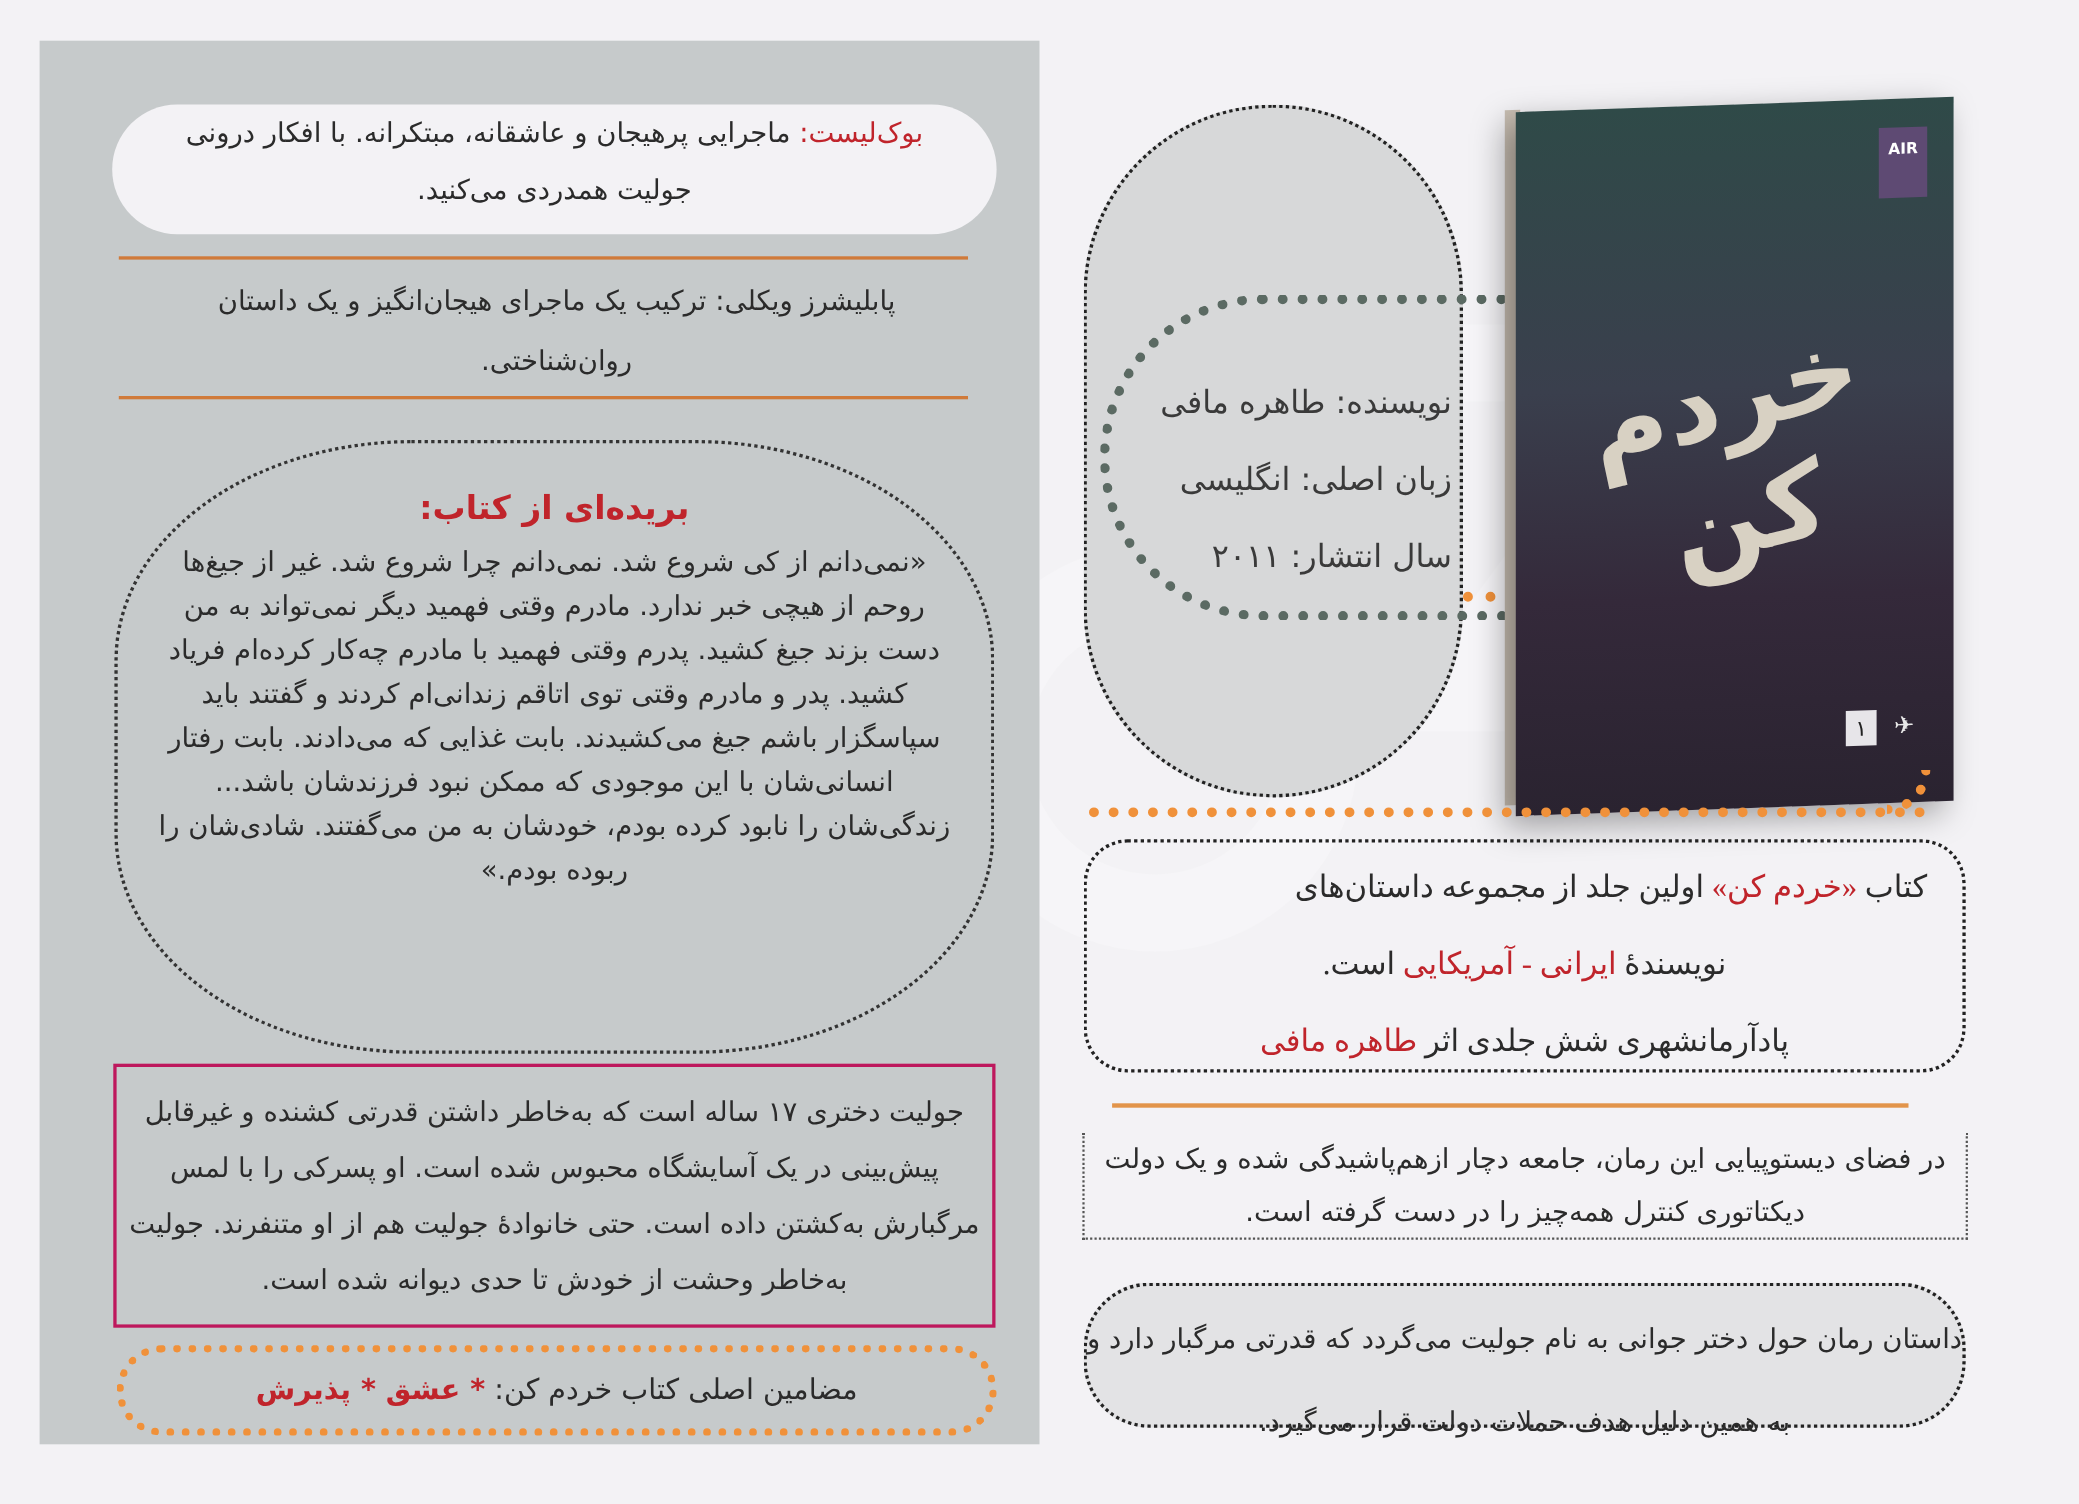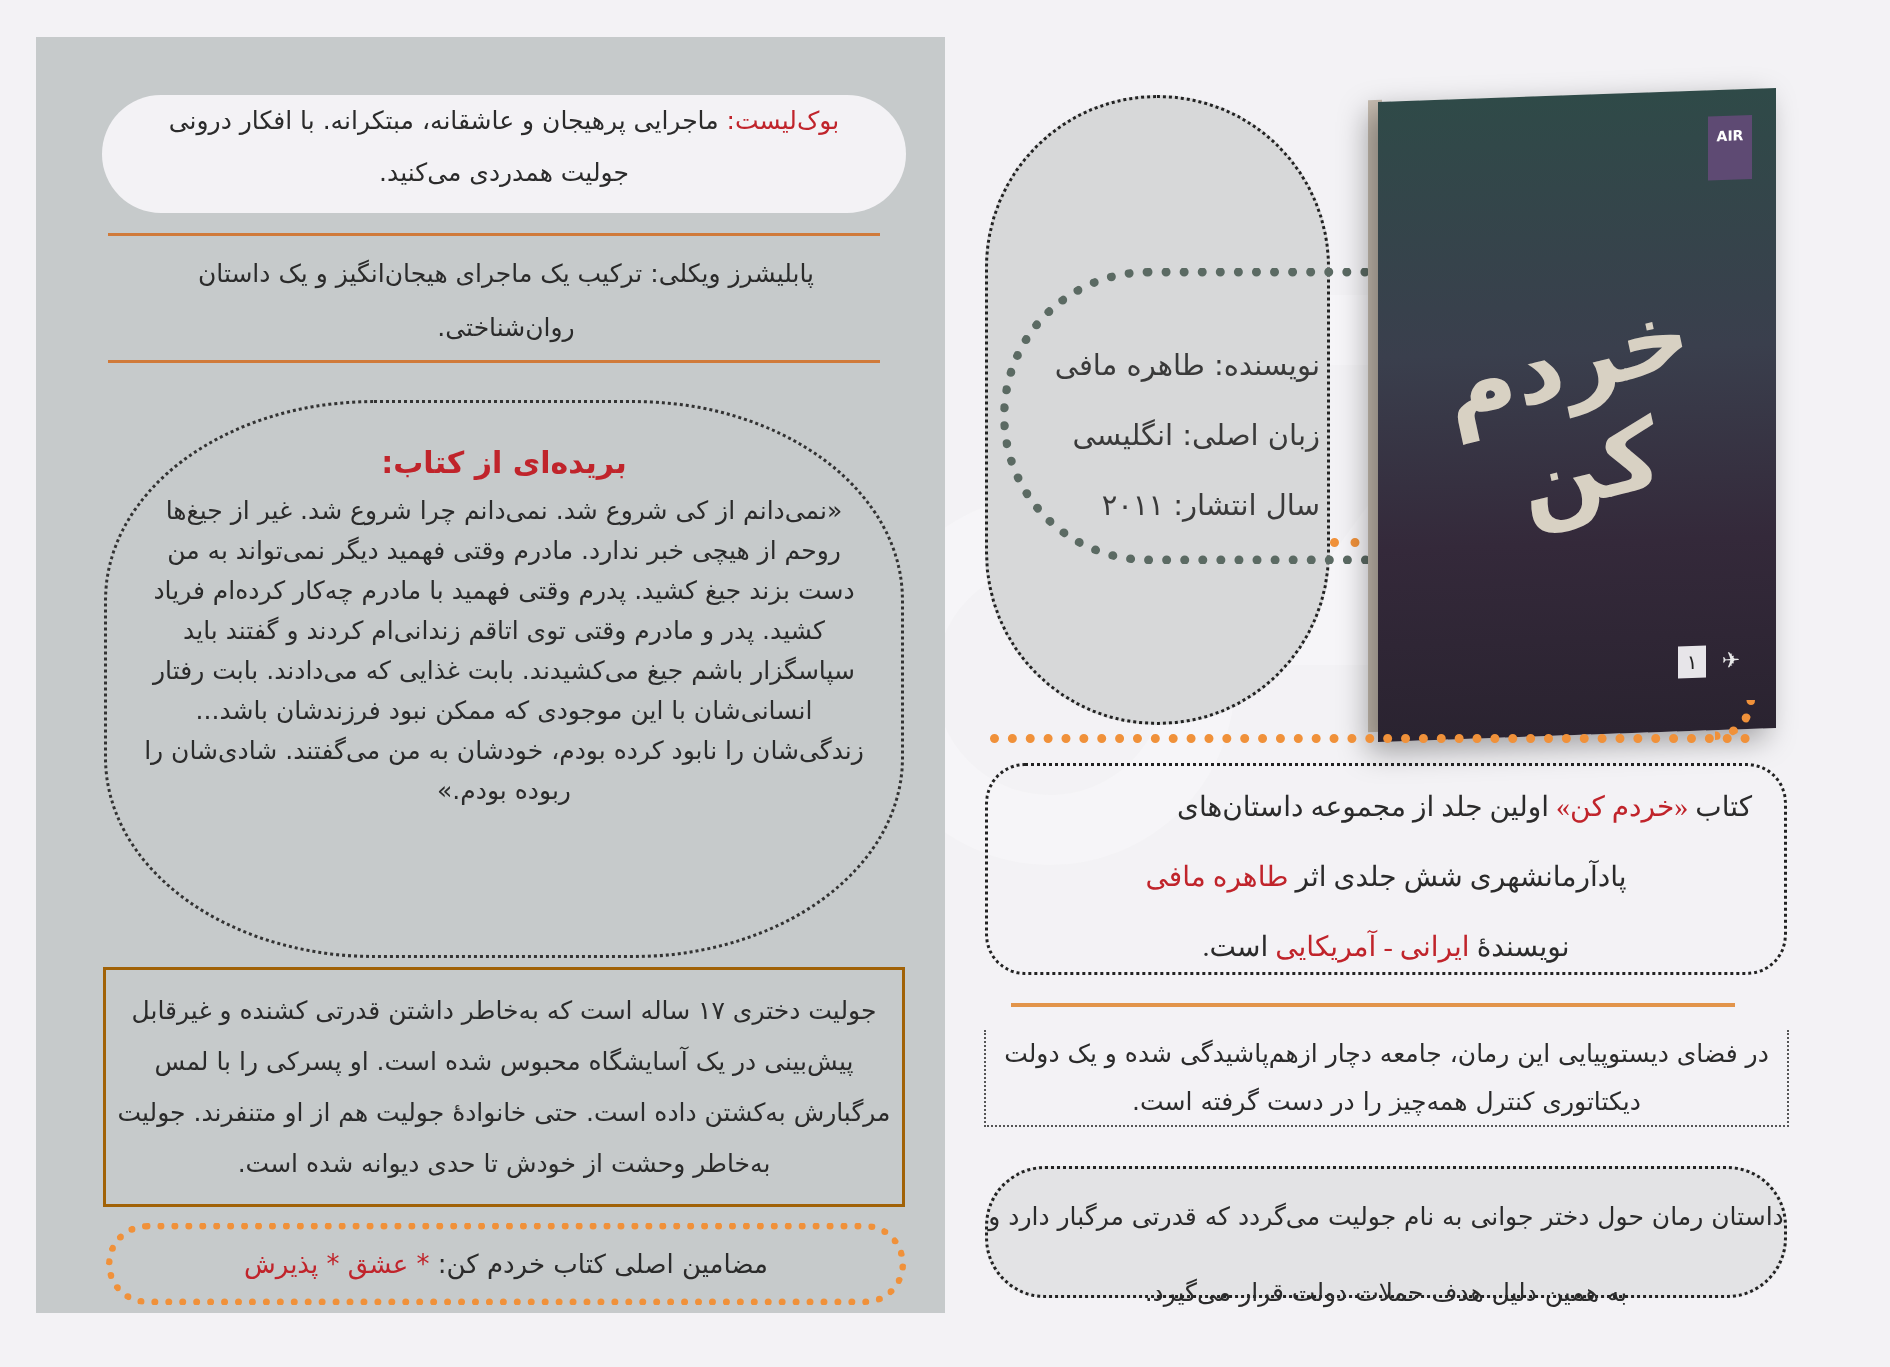--- a/index.html
+++ b/index.html
@@ -21,41 +21,41 @@
     background:#c6cacb;
   }
   .pill {
     position:absolute; left:66px; top:58px; width:804px; height:118px;
     background:#f3f2f5; border-radius:59px;
     display:flex; justify-content:center;
     text-align:center; font-size:25px; line-height:52px;
     padding:0 40px; box-sizing:border-box;
   }
   .red { color:#c0242b; }
-  .bold { font-weight:normal; }
+  .bold { font-weight:bold; }
   .orange-line { position:absolute; height:3px; background:#d07a3a; }
   .pw-text {
     position:absolute; left:120px; top:210px; width:700px; text-align:center;
     font-size:25px; line-height:54px;
   }
   .excerpt {
     position:absolute; left:68px; top:363px; width:800px; height:558px;
     border:3px dotted #333; border-radius:270px / 200px; box-sizing:border-box;
   }
   .excerpt-title {
     position:absolute; left:0; right:0; top:42px; text-align:center;
     font-size:30px; font-weight:bold; color:#c0242b;
   }
   .excerpt-body {
     position:absolute; left:30px; right:30px; top:88px; text-align:center;
     font-size:25px; line-height:40px;
   }
   .summary-box {
     position:absolute; left:67px; top:930px; width:802px; height:240px;
-    border:3px solid #a16207; box-sizing:border-box;
+    border:3px solid #be185d; box-sizing:border-box;
     display:flex; align-items:center; justify-content:center;
     text-align:center; font-size:25px; line-height:51px; padding:0 4px;
   }
   .themes {
     position:absolute; left:70px; top:1186px; width:800px; height:82px;
     border:7px dotted #f0913a; border-radius:42px; box-sizing:border-box;
     display:flex; align-items:center; justify-content:center; font-size:26px;
   }
   
   .info-capsule {
@@ -186,22 +186,22 @@
 </div>
 
 <div class="orange-dots-long"></div>
 <div class="orange-dots-curve"></div>
 
 <div class="desc-box rtl">
   <span class="line line1">
     <span>کتاب </span><span class="red">«خردم کن»</span><span> اولین جلد از مجموعه داستان‌های</span>
   </span>
   <span class="line">
-    <span>پادآرمانشهری شش جلدی اثر </span><span class="red">طاهره مافی</span>
+    <span>نویسندهٔ </span><span class="red">ایرانی - آمریکایی</span><span> است.</span>
   </span>
   <span class="line">
-    <span>نویسندهٔ </span><span class="red">ایرانی - آمریکایی</span><span> است.</span>
+    <span>پادآرمانشهری شش جلدی اثر </span><span class="red">طاهره مافی</span>
   </span>
 </div>
 
 <div class="orange-line-right"></div>
 <div class="dystopia rtl">در فضای دیستوپیایی این رمان، جامعه دچار ازهم‌پاشیدگی شده و یک دولت دیکتاتوری کنترل همه‌چیز را در دست گرفته است.</div>
 <div class="plot rtl">داستان رمان حول دختر جوانی به نام جولیت می‌گردد که قدرتی مرگبار دارد و به همین دلیل هدف حملات دولت قرار می‌گیرد.</div>
 
 </body></html>

